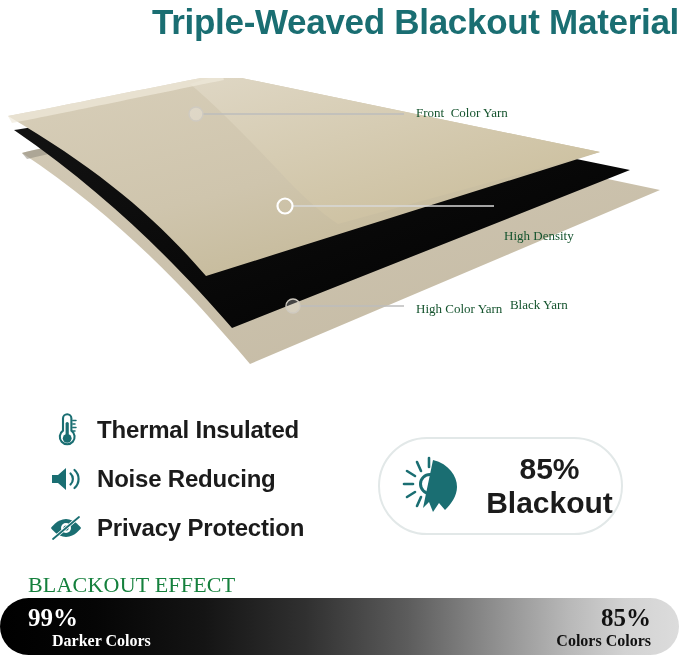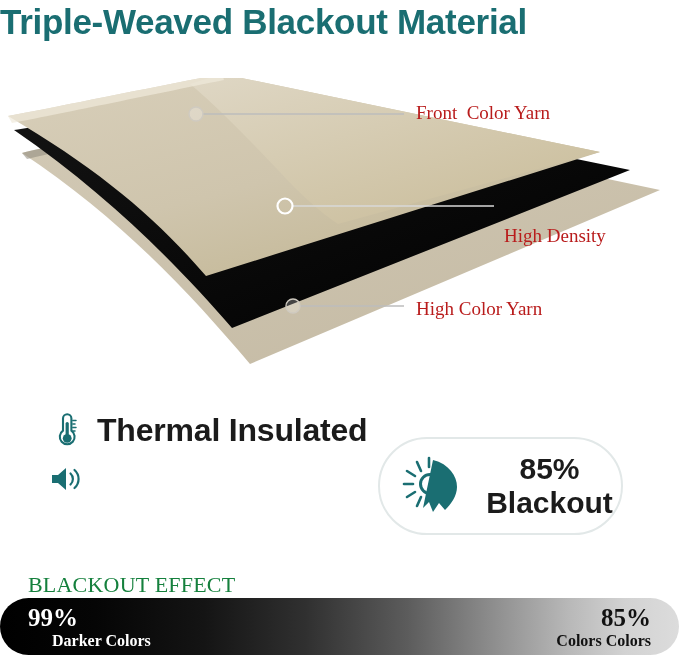--- a/index.html
+++ b/index.html
@@ -15,21 +15,21 @@
     font-family: "Liberation Sans", sans-serif;
     -webkit-font-smoothing: antialiased;
   }
 
   
   .title {
     position: absolute;
     left: 0;
     top: 0;
     width: 679px;
-    text-align: left;
+    text-align: right;
     font-family: "Liberation Sans", sans-serif;
     font-weight: bold;
     font-size: 35px;
     letter-spacing: -0.3px;
     color: #1a6e72;
     line-height: 44px;
   }
 
   
   .diagram {
@@ -37,22 +37,22 @@
     left: 0;
     top: 78px;
     width: 679px;
     height: 290px;
   }
   .diagram svg { display: block; }
 
   .callout-text {
     position: absolute;
     font-family: "Liberation Serif", serif;
-    font-size: 19px;
-    color: #b91c1c;
+    font-size: 13px;
+    color: #14532d;
     line-height: 23px;
     white-space: pre;
   }
   .callout-front { left: 416px; top: 101px; }
   .callout-mid   { left: 504px; top: 178px; text-align: center; }
   .callout-back  { left: 416px; top: 297px; }
 
   
   .features {
     position: absolute;
@@ -69,21 +69,21 @@
   .feature-icon {
     width: 40px;
     height: 40px;
     display: flex;
     align-items: center;
     justify-content: center;
     flex: 0 0 40px;
   }
   .feature-label {
     font-family: "Liberation Sans", sans-serif;
-    font-size: 32px;
+    font-size: 24px;
     font-weight: bold;
     color: #1b1b1b;
     margin-left: 11px;
     letter-spacing: -0.2px;
     white-space: nowrap;
   }
 
   
   .badge {
     position: absolute;
@@ -238,20 +238,21 @@
       <line x1="300" y1="228" x2="404" y2="228"></line>
       <circle cx="293" cy="228" r="7" fill="#ffffff" fill-opacity="0.25" stroke="#cfcac0"></circle>
     </g>
   </svg>
 </div>
 
 <div class="callout-text callout-front">Front  Color Yarn</div>
 
 <div class="callout-text callout-mid">
   <div>High Density</div>
+  <div>Black Yarn</div>
 </div>
 
 <div class="callout-text callout-back">High Color Yarn</div>
 
 <div class="features">
 
   <div class="feature-row">
     <span class="feature-icon">
       <svg width="32" height="34" viewBox="0 0 32 34" xmlns="http://www.w3.org/2000/svg">
         <path d="M13 5.5 a4.2 4.2 0 0 1 8.4 0 v12.2 a7.4 7.4 0 1 1 -8.4 0 Z" fill="none" stroke="#1a6e72" stroke-width="2.1"></path>
@@ -269,22 +270,35 @@
   </div>
 
   <div class="feature-row">
     <span class="feature-icon">
       <svg width="34" height="30" viewBox="0 0 34 30" xmlns="http://www.w3.org/2000/svg">
         <path d="M3 11 h6 L17 4 v22 L9 19 H3 Z" fill="#1a6e72"></path>
         <path d="M21.5 9.5 a7.5 7.5 0 0 1 0 11" fill="none" stroke="#1a6e72" stroke-width="2.2" stroke-linecap="round"></path>
         <path d="M25.5 6 a12 12 0 0 1 0 18" fill="none" stroke="#1a6e72" stroke-width="2.2" stroke-linecap="round"></path>
       </svg>
     </span>
-  </div>
-
+    <span class="feature-label">Noise Reducing</span>
+  </div>
+
+  <div class="feature-row">
+    <span class="feature-icon">
+      <svg width="36" height="28" viewBox="0 0 36 28" xmlns="http://www.w3.org/2000/svg">
+        <path d="M18 5 C 27 5 33 14 33 14 C 33 14 27 23 18 23 C 9 23 3 14 3 14 C 3 14 9 5 18 5 Z" fill="#1a6e72"></path>
+        <circle cx="18" cy="14" r="5" fill="#ffffff"></circle>
+        <circle cx="18" cy="14" r="2.6" fill="#1a6e72"></circle>
+        <line x1="5" y1="25" x2="31" y2="3" stroke="#ffffff" stroke-width="3.6" stroke-linecap="round"></line>
+        <line x1="5" y1="25" x2="31" y2="3" stroke="#1a6e72" stroke-width="1.8" stroke-linecap="round"></line>
+      </svg>
+    </span>
+    <span class="feature-label">Privacy Protection</span>
+  </div>
 
 </div>
 
 <div class="badge">
   <span class="badge-icon">
     <svg width="66" height="64" viewBox="0 0 66 64" xmlns="http://www.w3.org/2000/svg">
       <g stroke="#1a6e72" stroke-width="2.6" stroke-linecap="round">
         <line x1="5" y1="30" x2="14" y2="30"></line>
         <line x1="8" y1="17" x2="16" y2="22"></line>
         <line x1="8" y1="43" x2="16" y2="38"></line>

